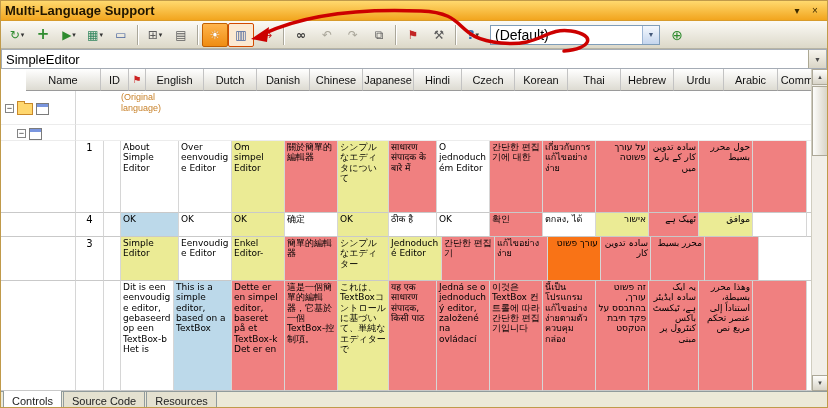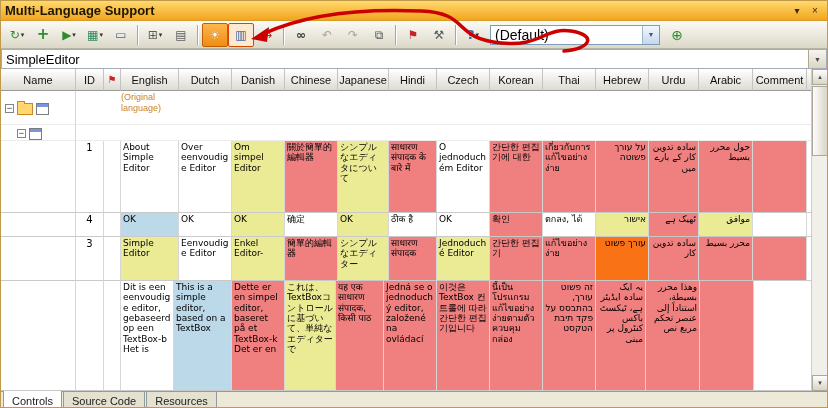--- a/index.html
+++ b/index.html
@@ -61,21 +61,21 @@
     display:flex;align-items:center;box-sizing:border-box;
   }
   .editorcombo .val{flex:1;font-size:13px;padding:0 4px;color:#000;}
   .editorcombo .arrow{
     width:17px;height:100%;background:linear-gradient(#f7f5ee,#d9d5c6);
     border-left:1px solid #aca893;display:flex;align-items:center;justify-content:center;
     font-size:7px;color:#4a4a4a;
   }
   
   .grid-wrap{position:absolute;top:68px;left:0;width:812px;height:322px;overflow:hidden;background:#fff;}
-  .hdr{display:flex;height:22px;}
+  .hdr{display:flex;height:22px;padding-left:25px;}
   .hcell{
     box-sizing:border-box;border-right:1px solid #c3c3c3;border-bottom:1px solid #9a9a9a;
     background:linear-gradient(#ffffff,#dddbd2);
     font-size:11px;color:#111;display:flex;align-items:center;justify-content:center;
     overflow:hidden;white-space:nowrap;flex:none;
   }
   .row{display:flex;}
   .cell{
     box-sizing:border-box;border-right:1px solid #d6d6d6;border-bottom:1px solid #c9c9c9;
     font-size:9px;line-height:1.15;color:#000;padding:1px 2px;overflow:hidden;flex:none;
@@ -304,38 +304,38 @@
 
     <div class="row r-simple">
       <div class="cell w-name"></div>
       <div class="cell w-id num">3</div>
       <div class="cell w-flag"></div>
       <div class="cell w-en" style="background: rgb(235, 235, 149);">Simple Editor</div>
       <div class="cell w-nl" style="background: rgb(255, 255, 255);">Eenvoudige Editor</div>
       <div class="cell w-da" style="background: rgb(235, 235, 149);">Enkel Editor-</div>
       <div class="cell w-zh" style="background: rgb(240, 128, 128);">簡單的編輯器</div>
       <div class="cell w-ja" style="background: rgb(235, 235, 149);">シンプルなエディター</div>
-      <div class="cell w-hi" style="background: rgb(240, 128, 128);">साधारण संपादक</div>
       <div class="cell w-cs" style="background: rgb(235, 235, 149);">Jednoduché Editor</div>
       <div class="cell w-ko" style="background: rgb(240, 128, 128);">간단한 편집기</div>
       <div class="cell w-th" style="background: rgb(240, 128, 128);">แก้ไขอย่างง่าย</div>
       <div class="cell w-he rtl" style="background: #f97316;">עורך פשוט</div>
       <div class="cell w-ur rtl" style="background: rgb(240, 128, 128);">سادہ تدوین کار</div>
       <div class="cell w-ar rtl" style="background: rgb(240, 128, 128);">محرر بسيط</div>
       <div class="cell w-cm" style="background: rgb(240, 128, 128);"></div>
       <div class="cell w-fill"></div>
     </div>
 
     <div class="row r-intro">
       <div class="cell w-name"></div>
       <div class="cell w-id num"></div>
       <div class="cell w-flag"></div>
       <div class="cell w-nl" style="background: rgb(255, 255, 255);">Dit is een eenvoudige editor, gebaseerd op een TextBox-b Het is</div>
       <div class="cell w-en" style="background: rgb(188, 217, 234);">This is a simple editor, based on a TextBox</div>
       <div class="cell w-da" style="background: rgb(240, 128, 128);">Dette er en simpel editor, baseret på et TextBox-k Det er en</div>
+      <div class="cell w-zh" style="background: rgb(240, 128, 128);">這是一個簡單的編輯器，它基於一個TextBox-控制項。</div>
       <div class="cell w-ja" style="background: rgb(235, 235, 149);">これは、TextBoxコントロールに基づいて、単純なエディターで</div>
       <div class="cell w-hi" style="background: rgb(240, 128, 128);">यह एक साधारण संपादक, किसी पाठ</div>
       <div class="cell w-cs" style="background: rgb(240, 128, 128);">Jedná se o jednoduchý editor, založené na ovládací</div>
       <div class="cell w-ko" style="background: rgb(240, 128, 128);">이것은 TextBox 컨트롤에 따라 간단한 편집기입니다</div>
       <div class="cell w-th" style="background: rgb(240, 128, 128);">นี้เป็นโปรแกรมแก้ไขอย่างง่ายตามตัวควบคุมกล่อง</div>
       <div class="cell w-he rtl" style="background: rgb(240, 128, 128);">זה פשוט עורך, בהתבסס על פקד תיבת הטקסט</div>
       <div class="cell w-ur rtl" style="background: rgb(240, 128, 128);">یہ ایک سادہ ایڈیٹر ہے، ٹیکسٹ باکس کنٹرول پر مبنی</div>
       <div class="cell w-ar rtl" style="background: rgb(240, 128, 128);">وهذا محرر بسيطة، استناداً إلى عنصر تحكم مربع نص</div>
       <div class="cell w-cm" style="background: rgb(240, 128, 128);"></div>
       <div class="cell w-fill"></div>

